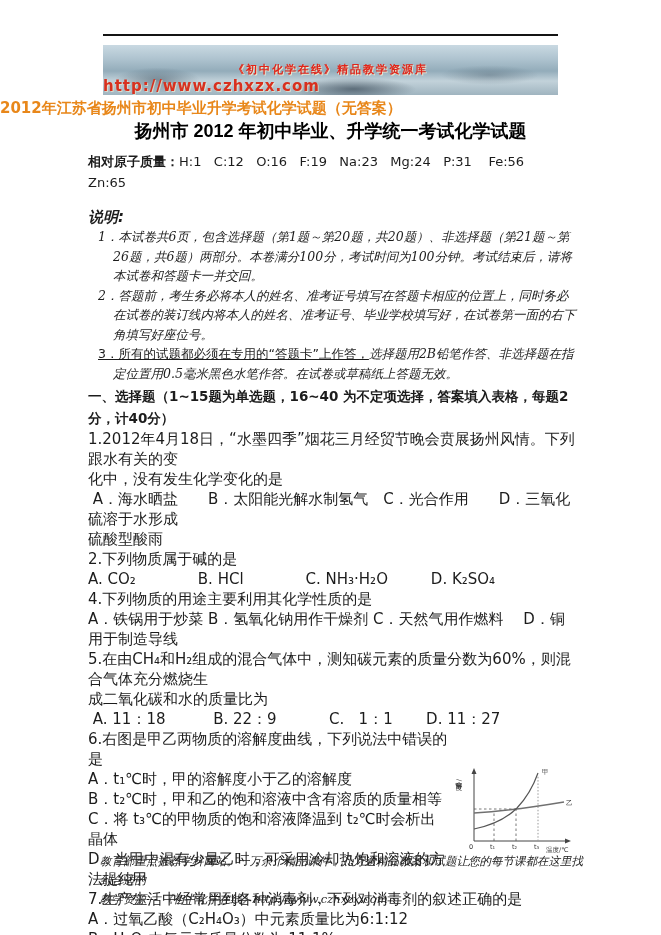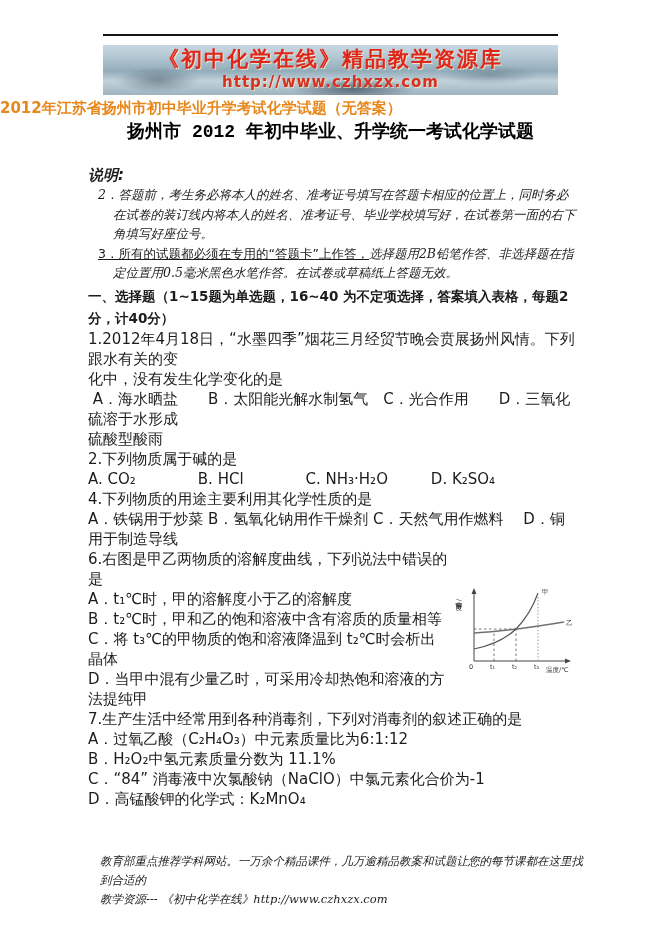--- a/index.html
+++ b/index.html
@@ -11,35 +11,35 @@
   .top-rule{position:absolute;left:103px;top:34px;width:455px;height:2px;background:#141414;}
   .banner{
     position:absolute;left:103px;top:45px;width:455px;height:50px;overflow:hidden;
     background:
       radial-gradient(60px 18px at 12% 70%, rgba(40,60,75,.45), rgba(40,60,75,0) 70%),
       radial-gradient(90px 16px at 55% 88%, rgba(25,40,55,.55), rgba(25,40,55,0) 70%),
       radial-gradient(70px 14px at 85% 60%, rgba(60,80,95,.35), rgba(60,80,95,0) 70%),
       linear-gradient(180deg,#c9d9e2 0%,#aec3cf 28%,#93acba 52%,#c2d2da 72%,#9fb4bf 100%);
   }
   .banner .site-title{
-    margin-top:0;text-align:center;color:#e0251a;font-weight:bold;font-size:21px;
+    margin-top:17px;text-align:center;color:#e0251a;font-weight:bold;font-size:11px;
     letter-spacing:2px;font-family:"DejaVu Serif","Liberation Serif",serif;
     text-shadow:1px 1px 0 rgba(250,240,210,.8);
   }
   .banner .site-url{
-    text-align:center;color:#d8301e;font-weight:bold;font-size:15px;letter-spacing:1px;
+    text-align:left;color:#d8301e;font-weight:bold;font-size:15px;letter-spacing:1px;
     text-shadow:1px 1px 0 rgba(250,240,210,.6);
   }
   .subtitle{
     position:absolute;left:0;top:99px;width:100%;
     color:#e8871a;font-weight:bold;font-size:15px;
   }
   .main-title{
     position:absolute;left:0;top:119px;width:100%;text-align:center;color:#000;
-    font-weight:bold;font-size:18px;font-family:Liberation Mono, monospace;
+    font-weight:bold;font-size:18px;font-family:Liberation Sans, sans-serif;
   }
   .content{position:absolute;left:88px;top:151px;width:488px;}
   .atomic{font-size:13px;line-height:21px;white-space:pre-wrap;}
   .atomic .lab{font-weight:bold;}
   .notes-heading{font-size:15px;line-height:20px;font-weight:bold;font-style:italic;margin-top:14px;}
   .note{
     font-size:12.5px;line-height:19.5px;margin-left:10px;padding-left:15px;text-indent:-15px;
     font-style:italic;font-family:"DejaVu Serif","Liberation Serif",serif;
   }
   .note .song{font-style:normal;font-family:"DejaVu Sans","Liberation Sans",sans-serif;text-decoration:underline;}
@@ -65,35 +65,40 @@
 <div class="banner">
   <div class="site-title">《初中化学在线》精品教学资源库</div>
   <div class="site-url">http://www.czhxzx.com</div>
 </div>
 
 <div class="subtitle">2012年江苏省扬州市初中毕业升学考试化学试题（无答案）</div>
 <div class="main-title">扬州市 2012 年初中毕业、升学统一考试化学试题</div>
 
 <div class="content">
 
+  <div class="atomic"><span class="lab">相对原子质量：</span><span>H:1   C:12   O:16   F:19   Na:23   Mg:24   P:31    Fe:56    Zn:65</span></div>
 
   <div class="notes-heading">说明:</div>
+  <div class="note">1．本试卷共6页，包含选择题（第1题～第20题，共20题）、非选择题（第21题～第26题，共6题）两部分。本卷满分100分，考试时间为100分钟。考试结束后，请将本试卷和答题卡一并交回。</div>
   <div class="note">2．答题前，考生务必将本人的姓名、准考证号填写在答题卡相应的位置上，同时务必在试卷的装订线内将本人的姓名、准考证号、毕业学校填写好，在试卷第一面的右下角填写好座位号。</div>
   <div class="note"><span class="song">3．所有的试题都必须在专用的“答题卡”上作答，</span><span>选择题用2B铅笔作答、非选择题在指定位置用0.5毫米黑色水笔作答。在试卷或草稿纸上答题无效。</span></div>
 
   <div class="section-heading">一、选择题（1~15题为单选题，16~40 为不定项选择，答案填入表格，每题2分，计40分）</div>
 
   <div class="q">1.2012年4月18日，“水墨四季”烟花三月经贸节晚会贲展扬州风情。下列跟水有关的变
 化中，没有发生化学变化的是
  A．海水晒盐　　B．太阳能光解水制氢气　C．光合作用　　D．三氧化硫溶于水形成
 硫酸型酸雨</div>
   <div class="q">2.下列物质属于碱的是
 A. CO₂             B. HCl             C. NH₃·H₂O         D. K₂SO₄</div>
   <div class="q">4.下列物质的用途主要利用其化学性质的是
 A．铁锅用于炒菜 B．氢氧化钠用作干燥剂 C．天然气用作燃料　 D．铜用于制造导线</div>
+  <div class="q">5.在由CH₄和H₂组成的混合气体中，测知碳元素的质量分数为60%，则混合气体充分燃烧生
+成二氧化碳和水的质量比为
+ A. 11：18          B. 22：9           C.   1：1       D. 11：27</div>
 
   <div class="q6row">
     <div class="q qtext">6.右图是甲乙两物质的溶解度曲线，下列说法中错误的是
 A．t₁℃时，甲的溶解度小于乙的溶解度
 B．t₂℃时，甲和乙的饱和溶液中含有溶质的质量相等
 C．将 t₃℃的甲物质的饱和溶液降温到 t₂℃时会析出晶体
 D．当甲中混有少量乙时，可采用冷却热饱和溶液的方法提纯甲</div>
     <svg class="chart" width="122" height="92" viewBox="0 0 122 92">
 
       <line x1="20" y1="78" x2="113" y2="78" stroke="#444" stroke-width="1"></line>

